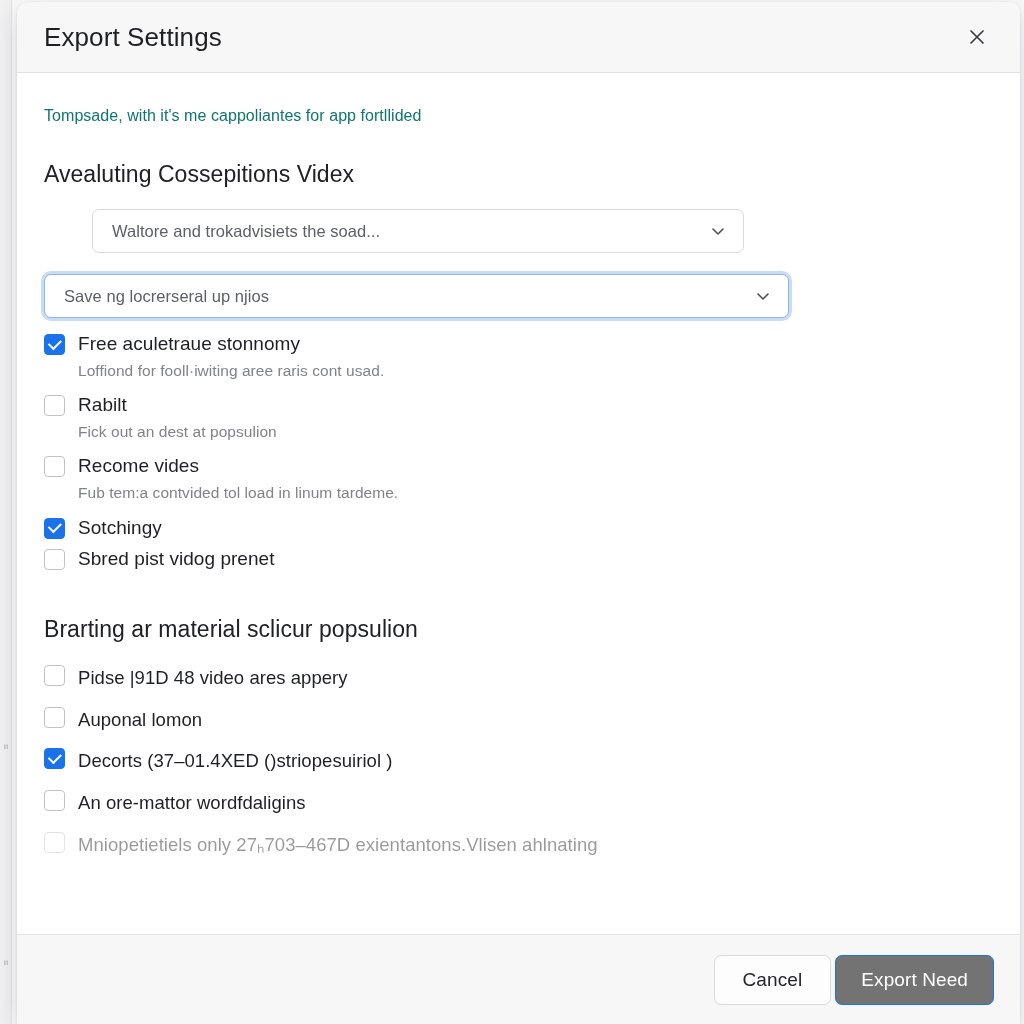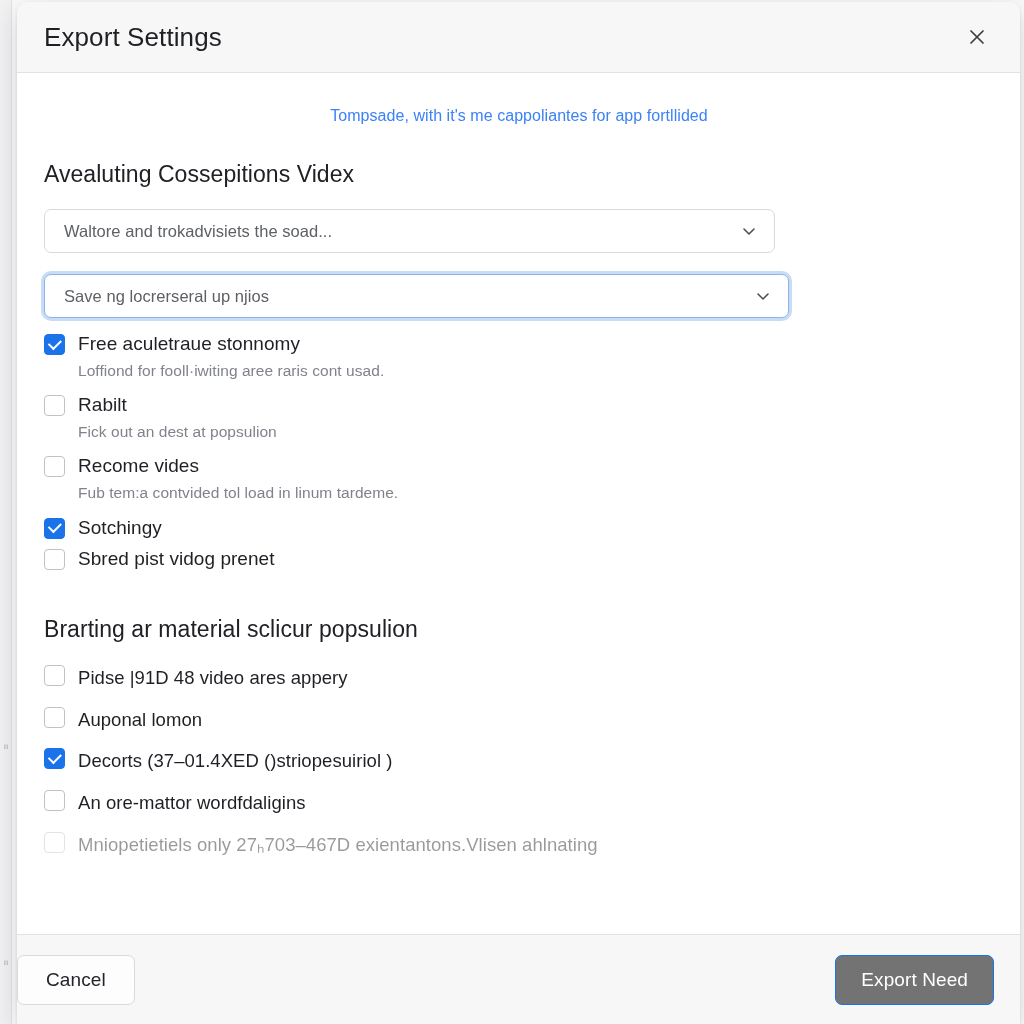--- a/index.html
+++ b/index.html
@@ -93,24 +93,23 @@
   
   .modal-body {
     flex: 1;
     padding: 0 26px 0 27px;
     box-sizing: border-box;
     overflow: hidden;
     position: relative;
   }
   .intro-text {
     font-size: 16px;
-    color: #3b82f6;
+    color: #0f766e;
     margin-top: 34px;
     letter-spacing: 0.05px;
-    text-align: center;
   }
 
   .section-heading {
     font-size: 23px;
     font-weight: 500;
     color: #202126;
     margin-top: 36px;
     letter-spacing: 0.05px;
   }
 
@@ -121,21 +120,21 @@
     border: 1px solid #d8d9dd;
     border-radius: 7px;
     background: #fff;
     display: flex;
     align-items: center;
     justify-content: space-between;
     padding: 0 16px 0 19px;
     box-sizing: border-box;
     cursor: pointer;
   }
-  .select-box.w1 { width: 731px; }
+  .select-box.w1 { width: 652px; margin-left: 48px; }
   .select-box.w2 { width: 745px; }
   .select-box.focused {
     border-color: #8cb6ea;
     box-shadow: 0 0 0 3px rgba(110,165,228,0.38);
   }
   .select-value {
     font-size: 16.5px;
     color: #5d6065;
     letter-spacing: 0.05px;
     white-space: nowrap;
@@ -201,22 +200,22 @@
   .row-faded { opacity: 0.45; }
 
   
   .modal-footer {
     height: 90px;
     min-height: 90px;
     background: #f7f7f8;
     border-top: 1px solid #e2e2e5;
     display: flex;
     align-items: center;
-    justify-content: space-between;
-    gap: 15px;
+    justify-content: flex-end;
+    gap: 4px;
     padding: 0 26px 0 0;
     box-sizing: border-box;
   }
   .btn {
     font-family: "Liberation Sans", sans-serif;
     font-size: 19px;
     border-radius: 7px;
     cursor: pointer;
     box-sizing: border-box;
     letter-spacing: 0.1px;

